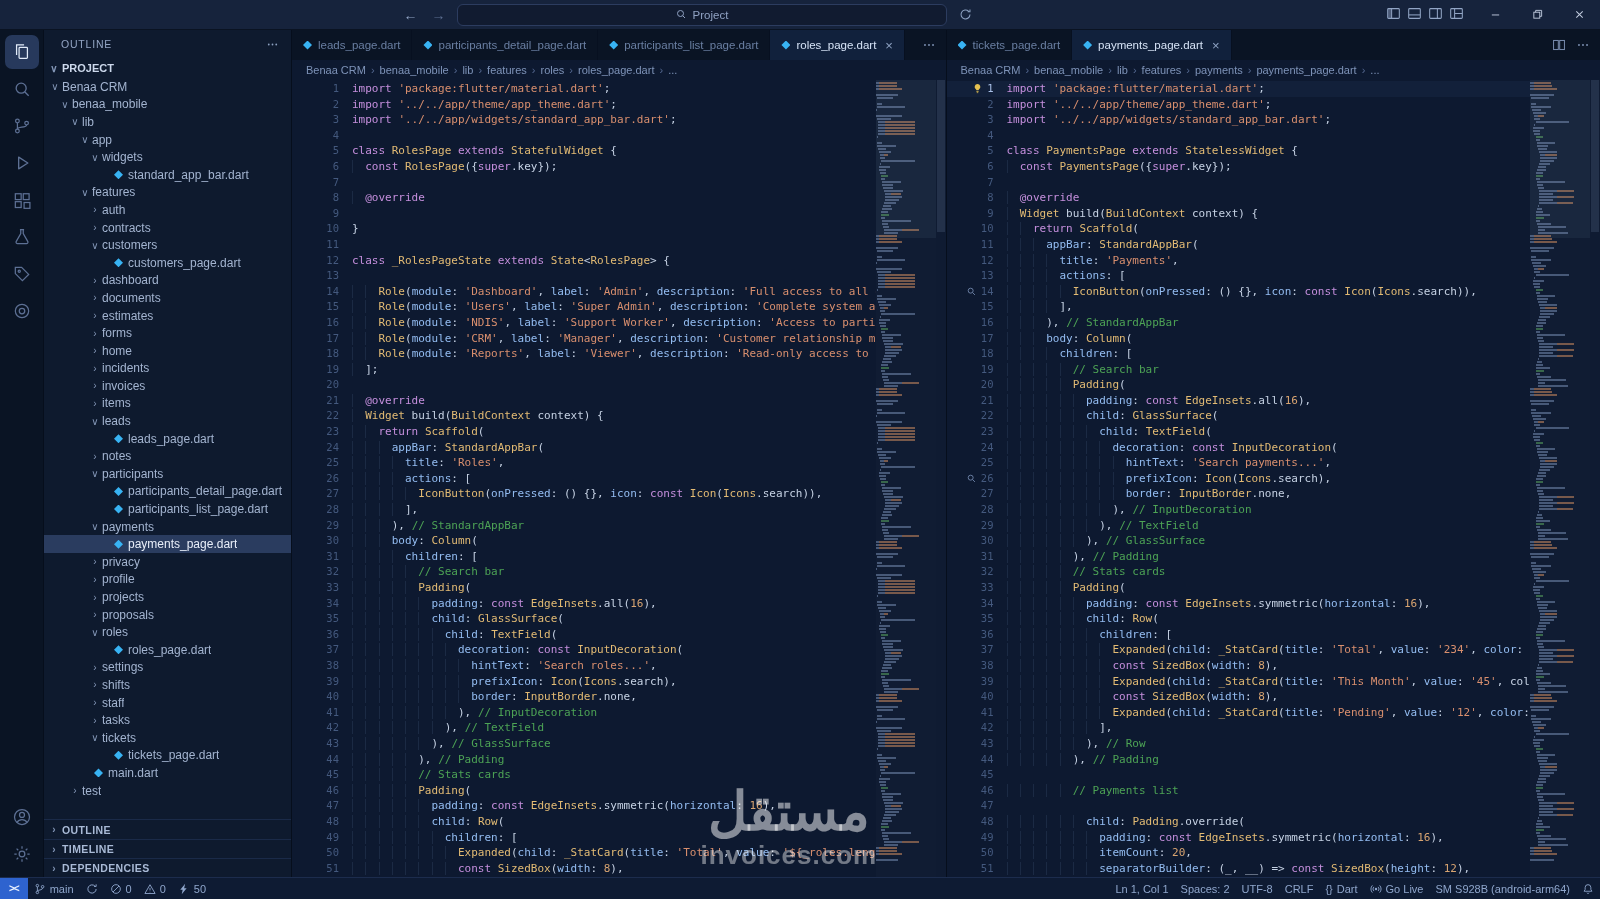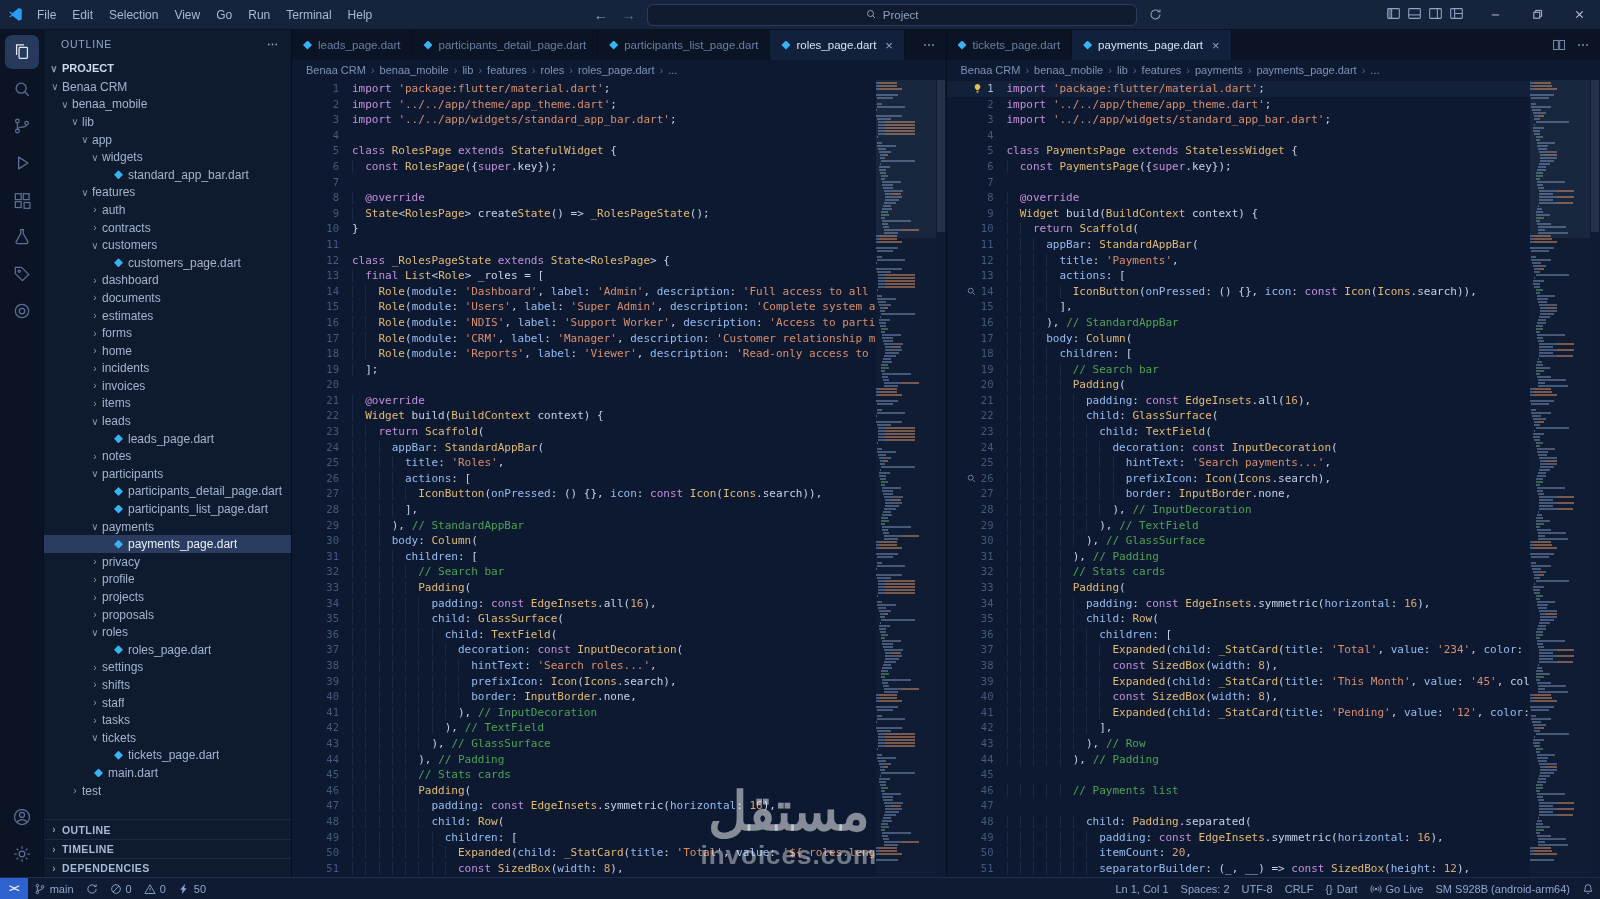--- a/index.html
+++ b/index.html
@@ -100,37 +100,20 @@
   .watermark{position:absolute;left:49.3%;bottom:6px;transform:translateX(-50%);text-align:center;pointer-events:none;z-index:6}
   .wm-ar{font-size:54px;font-weight:bold;color:rgba(255,255,255,.5);line-height:1.05}
   .wm-en{font-size:26px;font-weight:bold;color:rgba(255,255,255,.42);letter-spacing:1px}
 </style>
 </head>
 <body>
 
 <div class="app">
 
   <div class="titlebar">
-    <div class="tb-left">
-      <span class="vslogo">
-        <svg width="15" height="15" viewBox="0 0 24 24">
-            <path fill="#2a9df4" d="M17.2 2 7 11.2 3.6 8.4 2 9.4l4.2 4.1L2 17.6l1.6 1 3.4-2.8L17.2 25l4.8-2.3V4.3z" transform="scale(1 .88)"></path>
-          </svg>
-      </span>
-      <div class="menubar">
-          <div class="menu-item">File</div>
-          <div class="menu-item">Edit</div>
-          <div class="menu-item">Selection</div>
-          <div class="menu-item">View</div>
-          <div class="menu-item">Go</div>
-          <div class="menu-item">Run</div>
-          <div class="menu-item">Terminal</div>
-          <div class="menu-item">Help</div>
-        </div>
-    </div>
     <div class="tb-center">
       <span class="navbtn">←</span>
       <span class="navbtn dim">→</span>
       <div class="searchbox">
         <span><svg viewBox="0 0 24 24" fill="none" stroke="currentColor" stroke-width="2">
               <circle cx="11" cy="11" r="6"></circle>
               <path d="m15.5 15.5 4.5 4.5"></path>
             </svg></span>
         <span>Project</span>
       </div>
@@ -554,21 +537,20 @@
               <div class="cl">
                 <span class="lgut">
                   <span class="lnum">8</span>
                 </span>
                 <span class="ctext"><span class="ig">  </span><span class="an">@override</span></span>
               </div>
               <div class="cl">
                 <span class="lgut">
                   <span class="lnum">9</span>
                 </span>
-                <span class="ctext"><span class="ig">  </span><span class="ty">State</span><span class="tx">&lt;</span><span class="ty">RolesPage</span><span class="tx">&gt; create</span><span class="ty">State</span><span class="tx">() =&gt; </span><span class="ty">_RolesPageState</span><span class="tx">();</span></span>
               </div>
               <div class="cl">
                 <span class="lgut">
                   <span class="lnum">10</span>
                 </span>
                 <span class="ctext"><span class="tx">}</span></span>
               </div>
               <div class="cl">
                 <span class="lgut">
                   <span class="lnum">11</span>
@@ -578,21 +560,20 @@
               <div class="cl">
                 <span class="lgut">
                   <span class="lnum">12</span>
                 </span>
                 <span class="ctext"><span class="kw">class</span><span class="tx"> </span><span class="ty">_RolesPageState</span><span class="tx"> </span><span class="kw">extends</span><span class="tx"> </span><span class="ty">State</span><span class="tx">&lt;</span><span class="ty">RolesPage</span><span class="tx">&gt; {</span></span>
               </div>
               <div class="cl">
                 <span class="lgut">
                   <span class="lnum">13</span>
                 </span>
-                <span class="ctext"><span class="ig">  </span><span class="kw">final</span><span class="tx"> </span><span class="ty">List</span><span class="tx">&lt;</span><span class="ty">Role</span><span class="tx">&gt; _roles = [</span></span>
               </div>
               <div class="cl">
                 <span class="lgut">
                   <span class="lnum">14</span>
                 </span>
                 <span class="ctext"><span class="ig">  </span><span class="ig">  </span><span class="ty">Role</span><span class="tx">(</span><span class="pr">module</span><span class="tx">: </span><span class="st">'Dashboard'</span><span class="tx">, </span><span class="pr">label</span><span class="tx">: </span><span class="st">'Admin'</span><span class="tx">, </span><span class="pr">description</span><span class="tx">: </span><span class="st">'Full access to all da</span></span>
               </div>
               <div class="cl">
                 <span class="lgut">
                   <span class="lnum">15</span>
@@ -1963,21 +1944,21 @@
               </div>
               <div class="cl">
                 <span class="lgut">
                   <span class="lnum">47</span>
                 </span>
               </div>
               <div class="cl">
                 <span class="lgut">
                   <span class="lnum">48</span>
                 </span>
-                <span class="ctext"><span class="ig">  </span><span class="ig">  </span><span class="ig">  </span><span class="ig">  </span><span class="ig">  </span><span class="ig">  </span><span class="pr">child</span><span class="tx">: </span><span class="ty">Padding</span><span class="tx">.separated(</span></span>
+                <span class="ctext"><span class="ig">  </span><span class="ig">  </span><span class="ig">  </span><span class="ig">  </span><span class="ig">  </span><span class="ig">  </span><span class="pr">child</span><span class="tx">: </span><span class="ty">Padding</span><span class="tx">.override(</span></span>
               </div>
               <div class="cl">
                 <span class="lgut">
                   <span class="lnum">49</span>
                 </span>
                 <span class="ctext"><span class="ig">  </span><span class="ig">  </span><span class="ig">  </span><span class="ig">  </span><span class="ig">  </span><span class="ig">  </span><span class="ig">  </span><span class="pr">padding</span><span class="tx">: </span><span class="kw">const</span><span class="tx"> </span><span class="ty">EdgeInsets</span><span class="tx">.symmetric(</span><span class="pr">horizontal</span><span class="tx">: </span><span class="nu">16</span><span class="tx">),</span></span>
               </div>
               <div class="cl">
                 <span class="lgut">
                   <span class="lnum">50</span>

